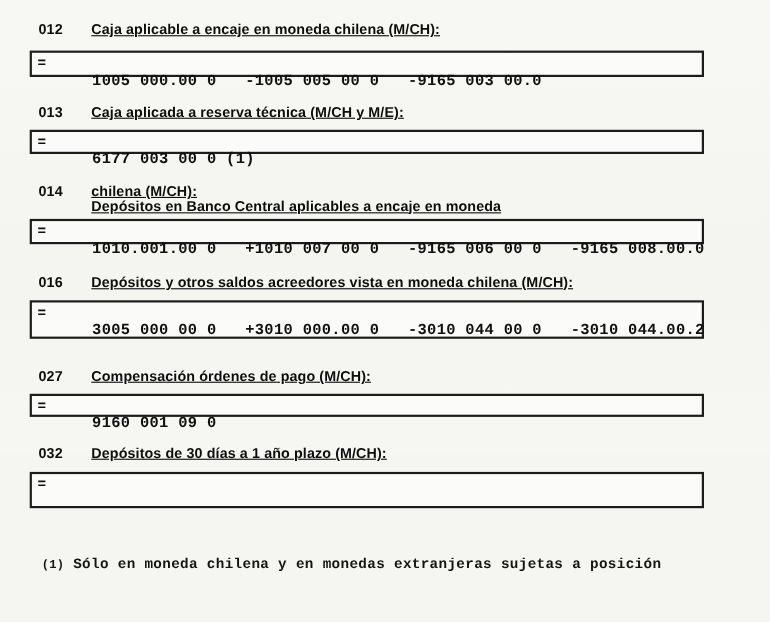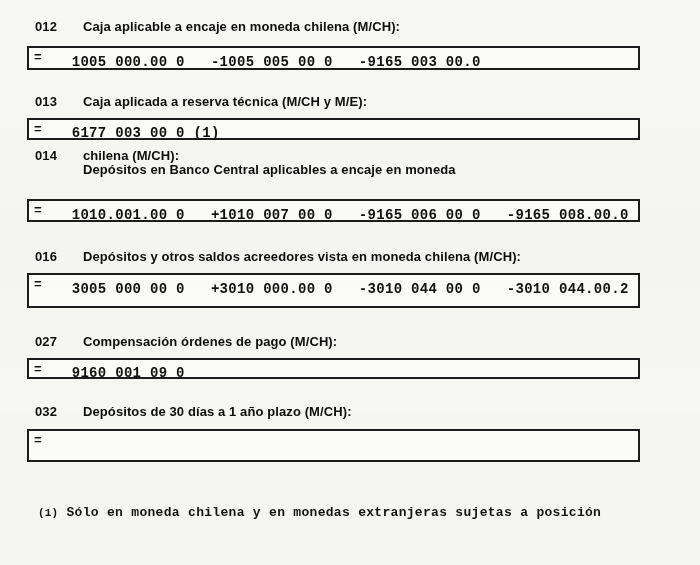--- a/index.html
+++ b/index.html
@@ -17,35 +17,35 @@
   }
   .heading{
     position:absolute;left:35px;
     font-family:"Liberation Sans",sans-serif;
     font-weight:700;font-size:13px;line-height:13.5px;
     color:#0d0d0d;letter-spacing:0.1px;
     white-space:nowrap;
   }
   .heading .code{display:inline-block;width:48px;vertical-align:top;}
   .heading .title{display:inline-block;vertical-align:top;white-space:normal;max-width:580px;}
-  .tline{display:block;white-space:nowrap;}
+  .tline{display:block;white-space:nowrap;text-decoration:underline;}
   .fbox{
     position:absolute;left:27px;width:613px;
     box-sizing:border-box;
     border:2px solid #1c1c1c;
     background:rgba(255,255,255,0.55);
   }
   .eq{
     position:absolute;left:5px;top:3px;
     font-family:"Liberation Mono",monospace;
     font-weight:700;font-size:13px;line-height:13px;
     color:#101010;
   }
   .flines{
-    position:absolute;left:30px;top:3px;margin:4px;
+    position:absolute;left:30px;top:3px;margin:16px;
     font-family:"Liberation Mono",monospace;
     font-weight:700;font-size:14px;line-height:14px;
     letter-spacing:0.3px;color:#101010;
     white-space:pre;
   }
   .fl{display:block;}
   .footnote{
     position:absolute;left:38px;top:505px;
     font-family:"Liberation Mono",monospace;
     font-weight:700;font-size:13px;line-height:15px;
@@ -68,21 +68,21 @@
   </div>
 
   <div class="heading" style="top:95px">
     <span class="code">013</span><span class="title"><span class="tline">Caja aplicada a reserva técnica (M/CH y M/E):</span></span>
   </div>
   <div class="fbox" style="top:118px;height:22px">
     <span class="eq">=</span>
     <pre class="flines" style="top:2px"><span class="fl"> 6177 003 00 0 (1)</span></pre>
   </div>
 
-  <div class="heading" style="top:149px">
+  <div class="heading" style="top:167px">
     <span class="code">014</span><span class="title"><span class="tline">chilena (M/CH):</span><span class="tline">Depósitos en Banco Central aplicables a encaje en moneda</span></span>
   </div>
   <div class="fbox" style="top:199px;height:23px">
     <span class="eq">=</span>
     <pre class="flines"><span class="fl"> 1010.001.00 0   +1010 007 00 0   -9165 006 00 0   -9165 008.00.0</span></pre>
   </div>
 
   <div class="heading" style="top:250px">
     <span class="code">016</span><span class="title"><span class="tline">Depósitos y otros saldos acreedores vista en moneda chilena (M/CH):</span></span>
   </div>

